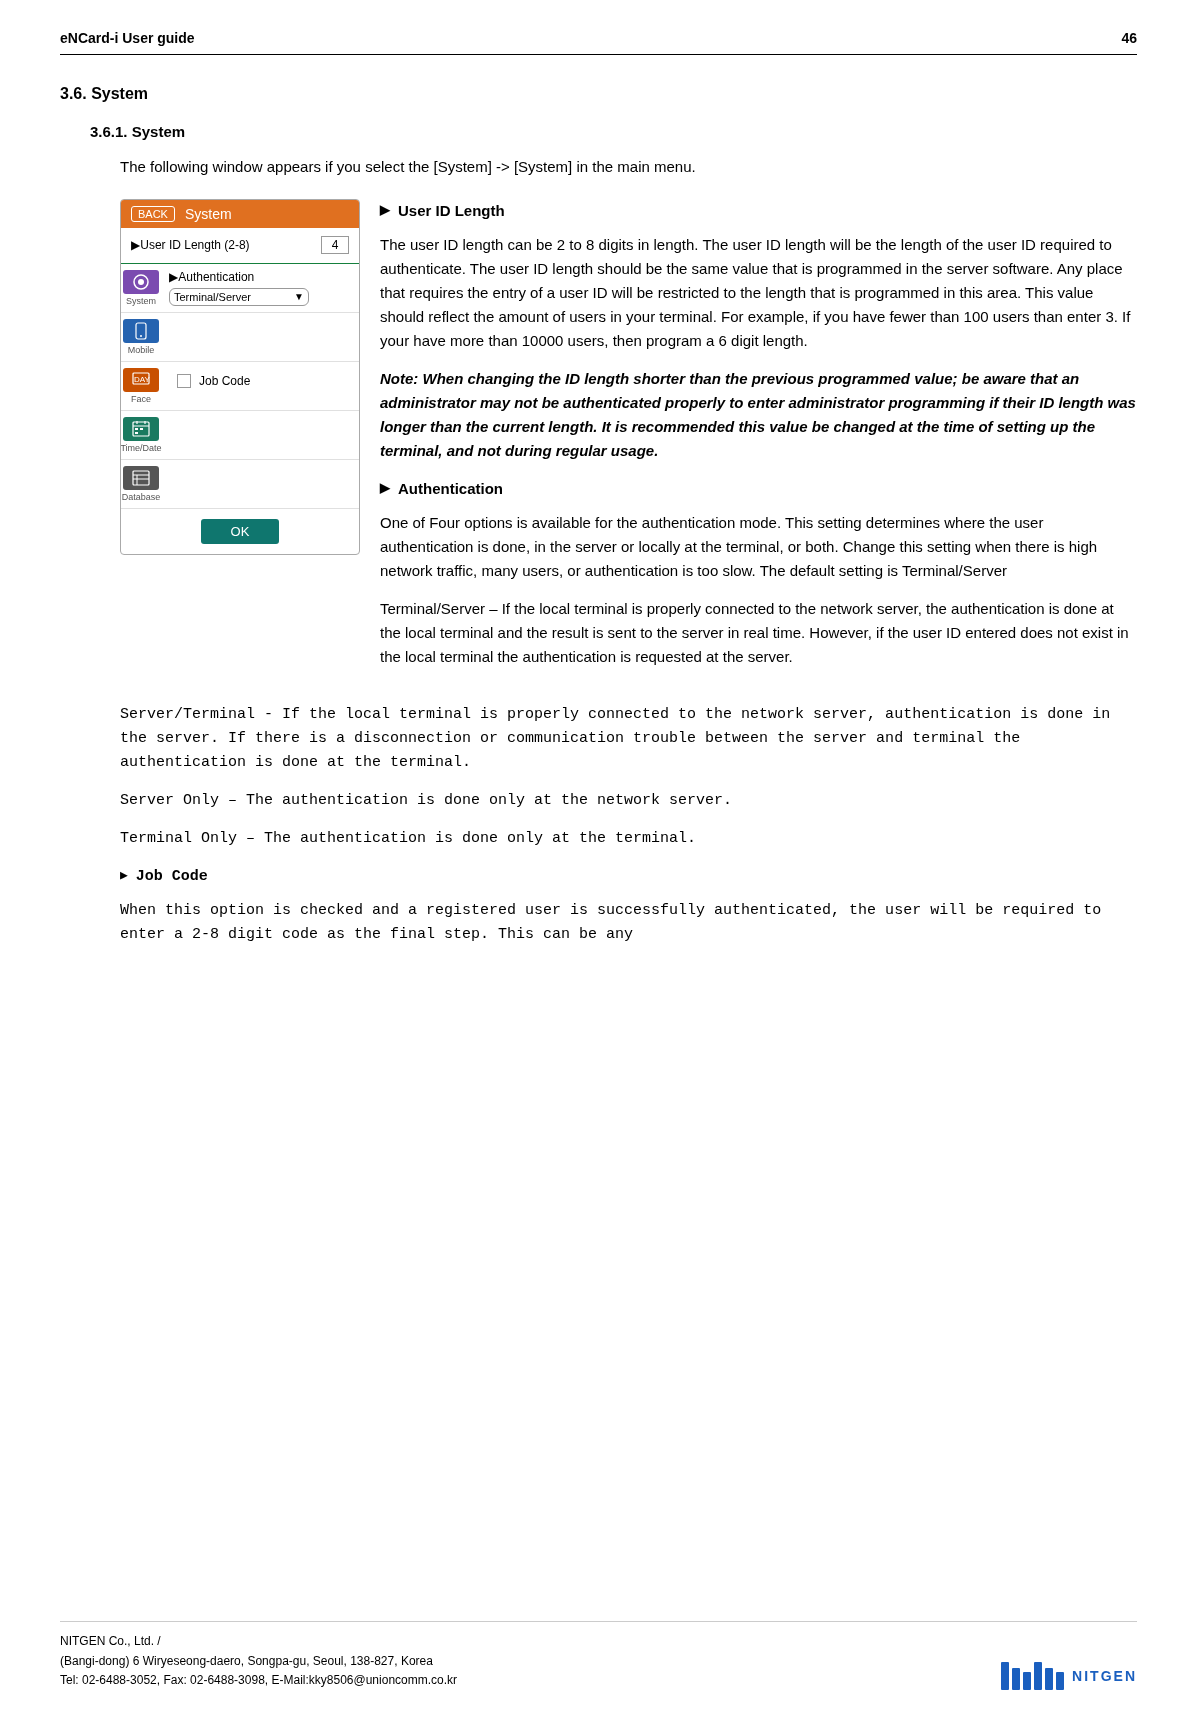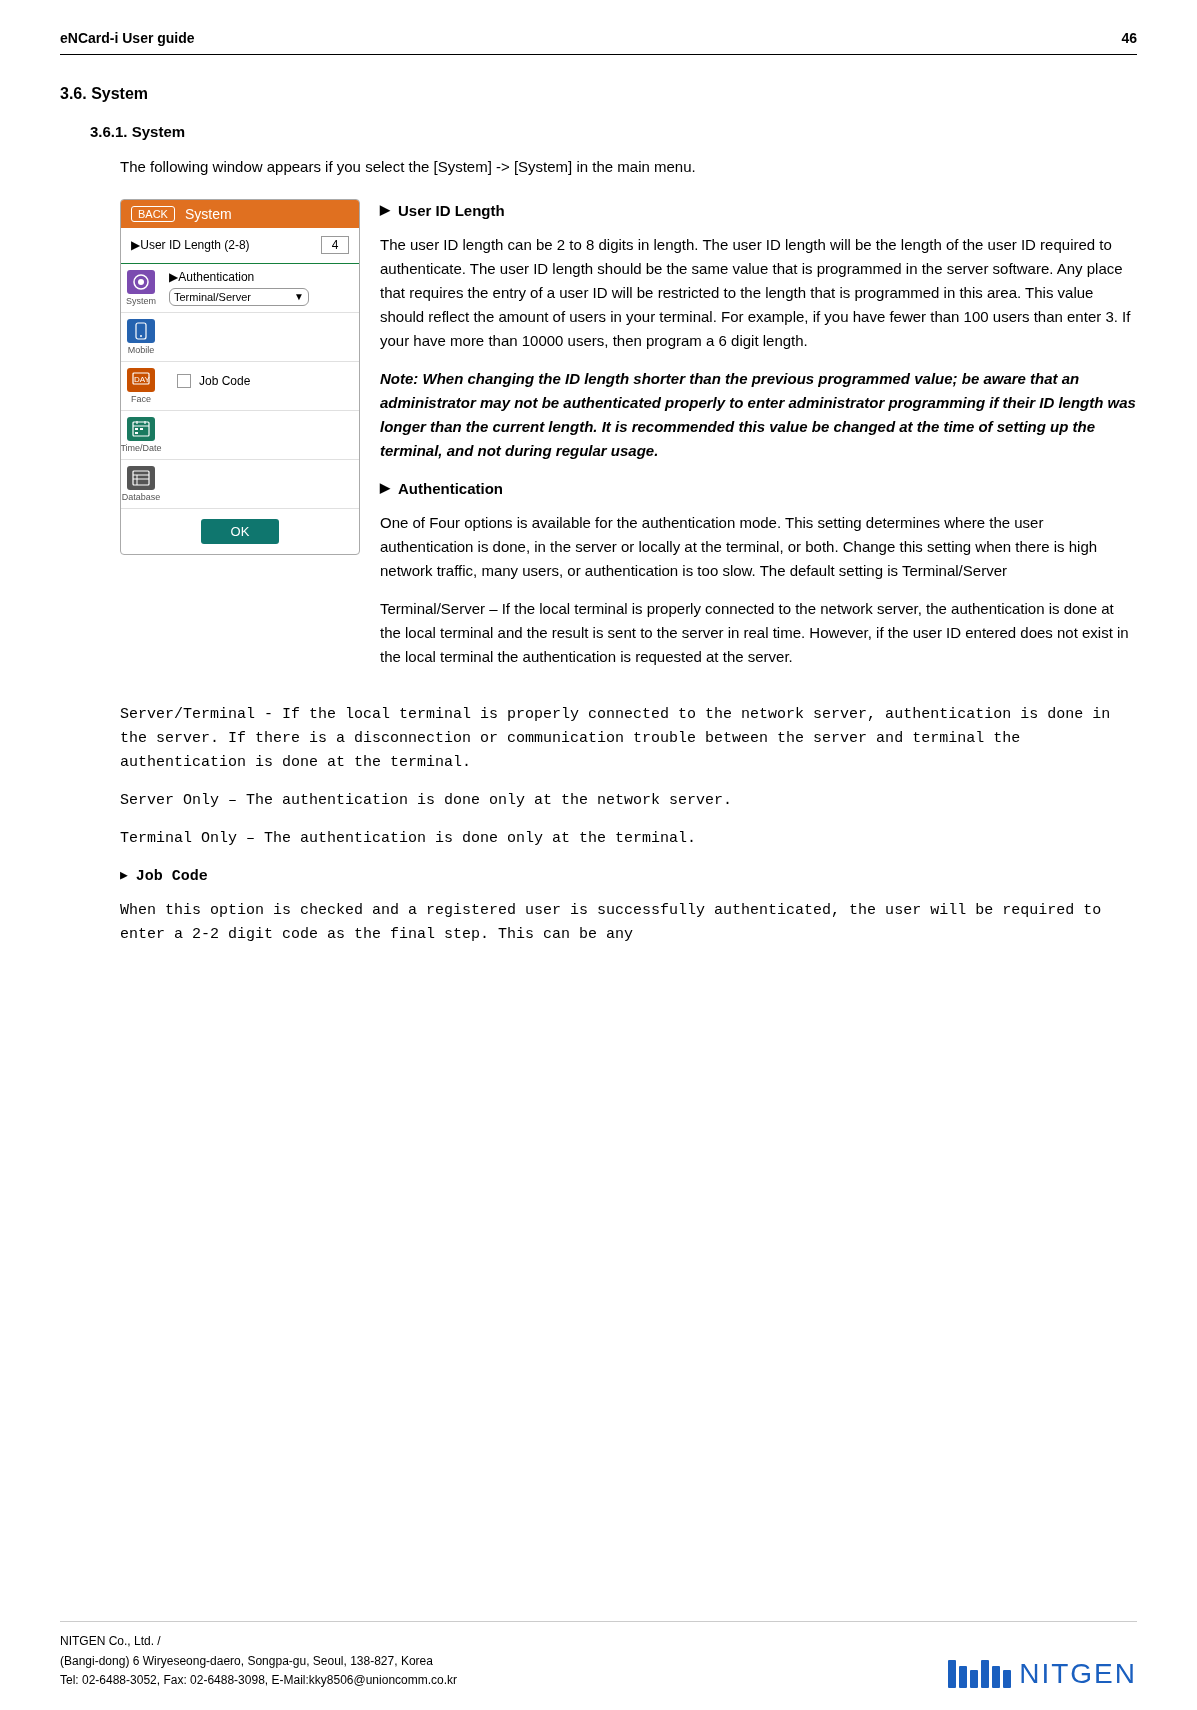--- a/index.html
+++ b/index.html
@@ -136,21 +136,21 @@
       width: 40px;
       display: flex;
       flex-direction: column;
       align-items: center;
       justify-content: center;
       padding: 6px 4px;
       font-size: 9px;
       color: #555;
     }
     .device-sidebar-icon .icon-box {
-      width: 28px;
+      width: 36px;
       height: 24px;
       display: flex;
       align-items: center;
       justify-content: center;
       margin-bottom: 2px;
     }
     .icon-purple { background: #7b4bb0; border-radius: 3px; }
     .icon-blue { background: #2563b0; border-radius: 3px; }
     .icon-orange { background: #c85000; border-radius: 3px; }
     .icon-teal { background: #1a7a60; border-radius: 3px; }
@@ -276,22 +276,22 @@
       display: flex;
       gap: 3px;
       margin-right: 8px;
     }
     .nitgen-bar {
       width: 8px;
       background: #1a5fbf;
       border-radius: 1px;
     }
     .nitgen-text {
-      font-size: 28px;
-      font-weight: normal;
+      font-size: 14px;
+      font-weight: bold;
       color: #1a5fbf;
       letter-spacing: 2px;
     }
   </style>
 </head>
 <body>
 
 <div class="page-container">
 
   <div class="page-header">
@@ -431,21 +431,21 @@
 
     </div>
   </div>
 
   <div class="full-content">
     <p>Server/Terminal - If the local terminal is properly connected to the network server, authentication is done in the server. If there is a disconnection or communication trouble between the server and terminal the authentication is done at the terminal.</p>
     <p>Server Only – The authentication is done only at the network server.</p>
     <p>Terminal Only – The authentication is done only at the terminal.</p>
 
     <div class="section-arrow">Job Code</div>
-    <p>When this option is checked and a registered user is successfully authenticated, the user will be required to enter a 2-2 digit code as the final step. This can be any</p>
+    <p>When this option is checked and a registered user is successfully authenticated, the user will be required to enter a 2-8 digit code as the final step. This can be any</p>
   </div>
 
   <div class="page-footer">
     <div class="footer-left">
       <div>NITGEN Co., Ltd. /</div>
       <div>(Bangi-dong) 6 Wiryeseong-daero, Songpa-gu, Seoul, 138-827, Korea</div>
       <div>Tel: 02-6488-3052, Fax: 02-6488-3098, E-Mail:kky8506@unioncomm.co.kr</div>
     </div>
     <div class="footer-logo">
       <div class="nitgen-logo">

